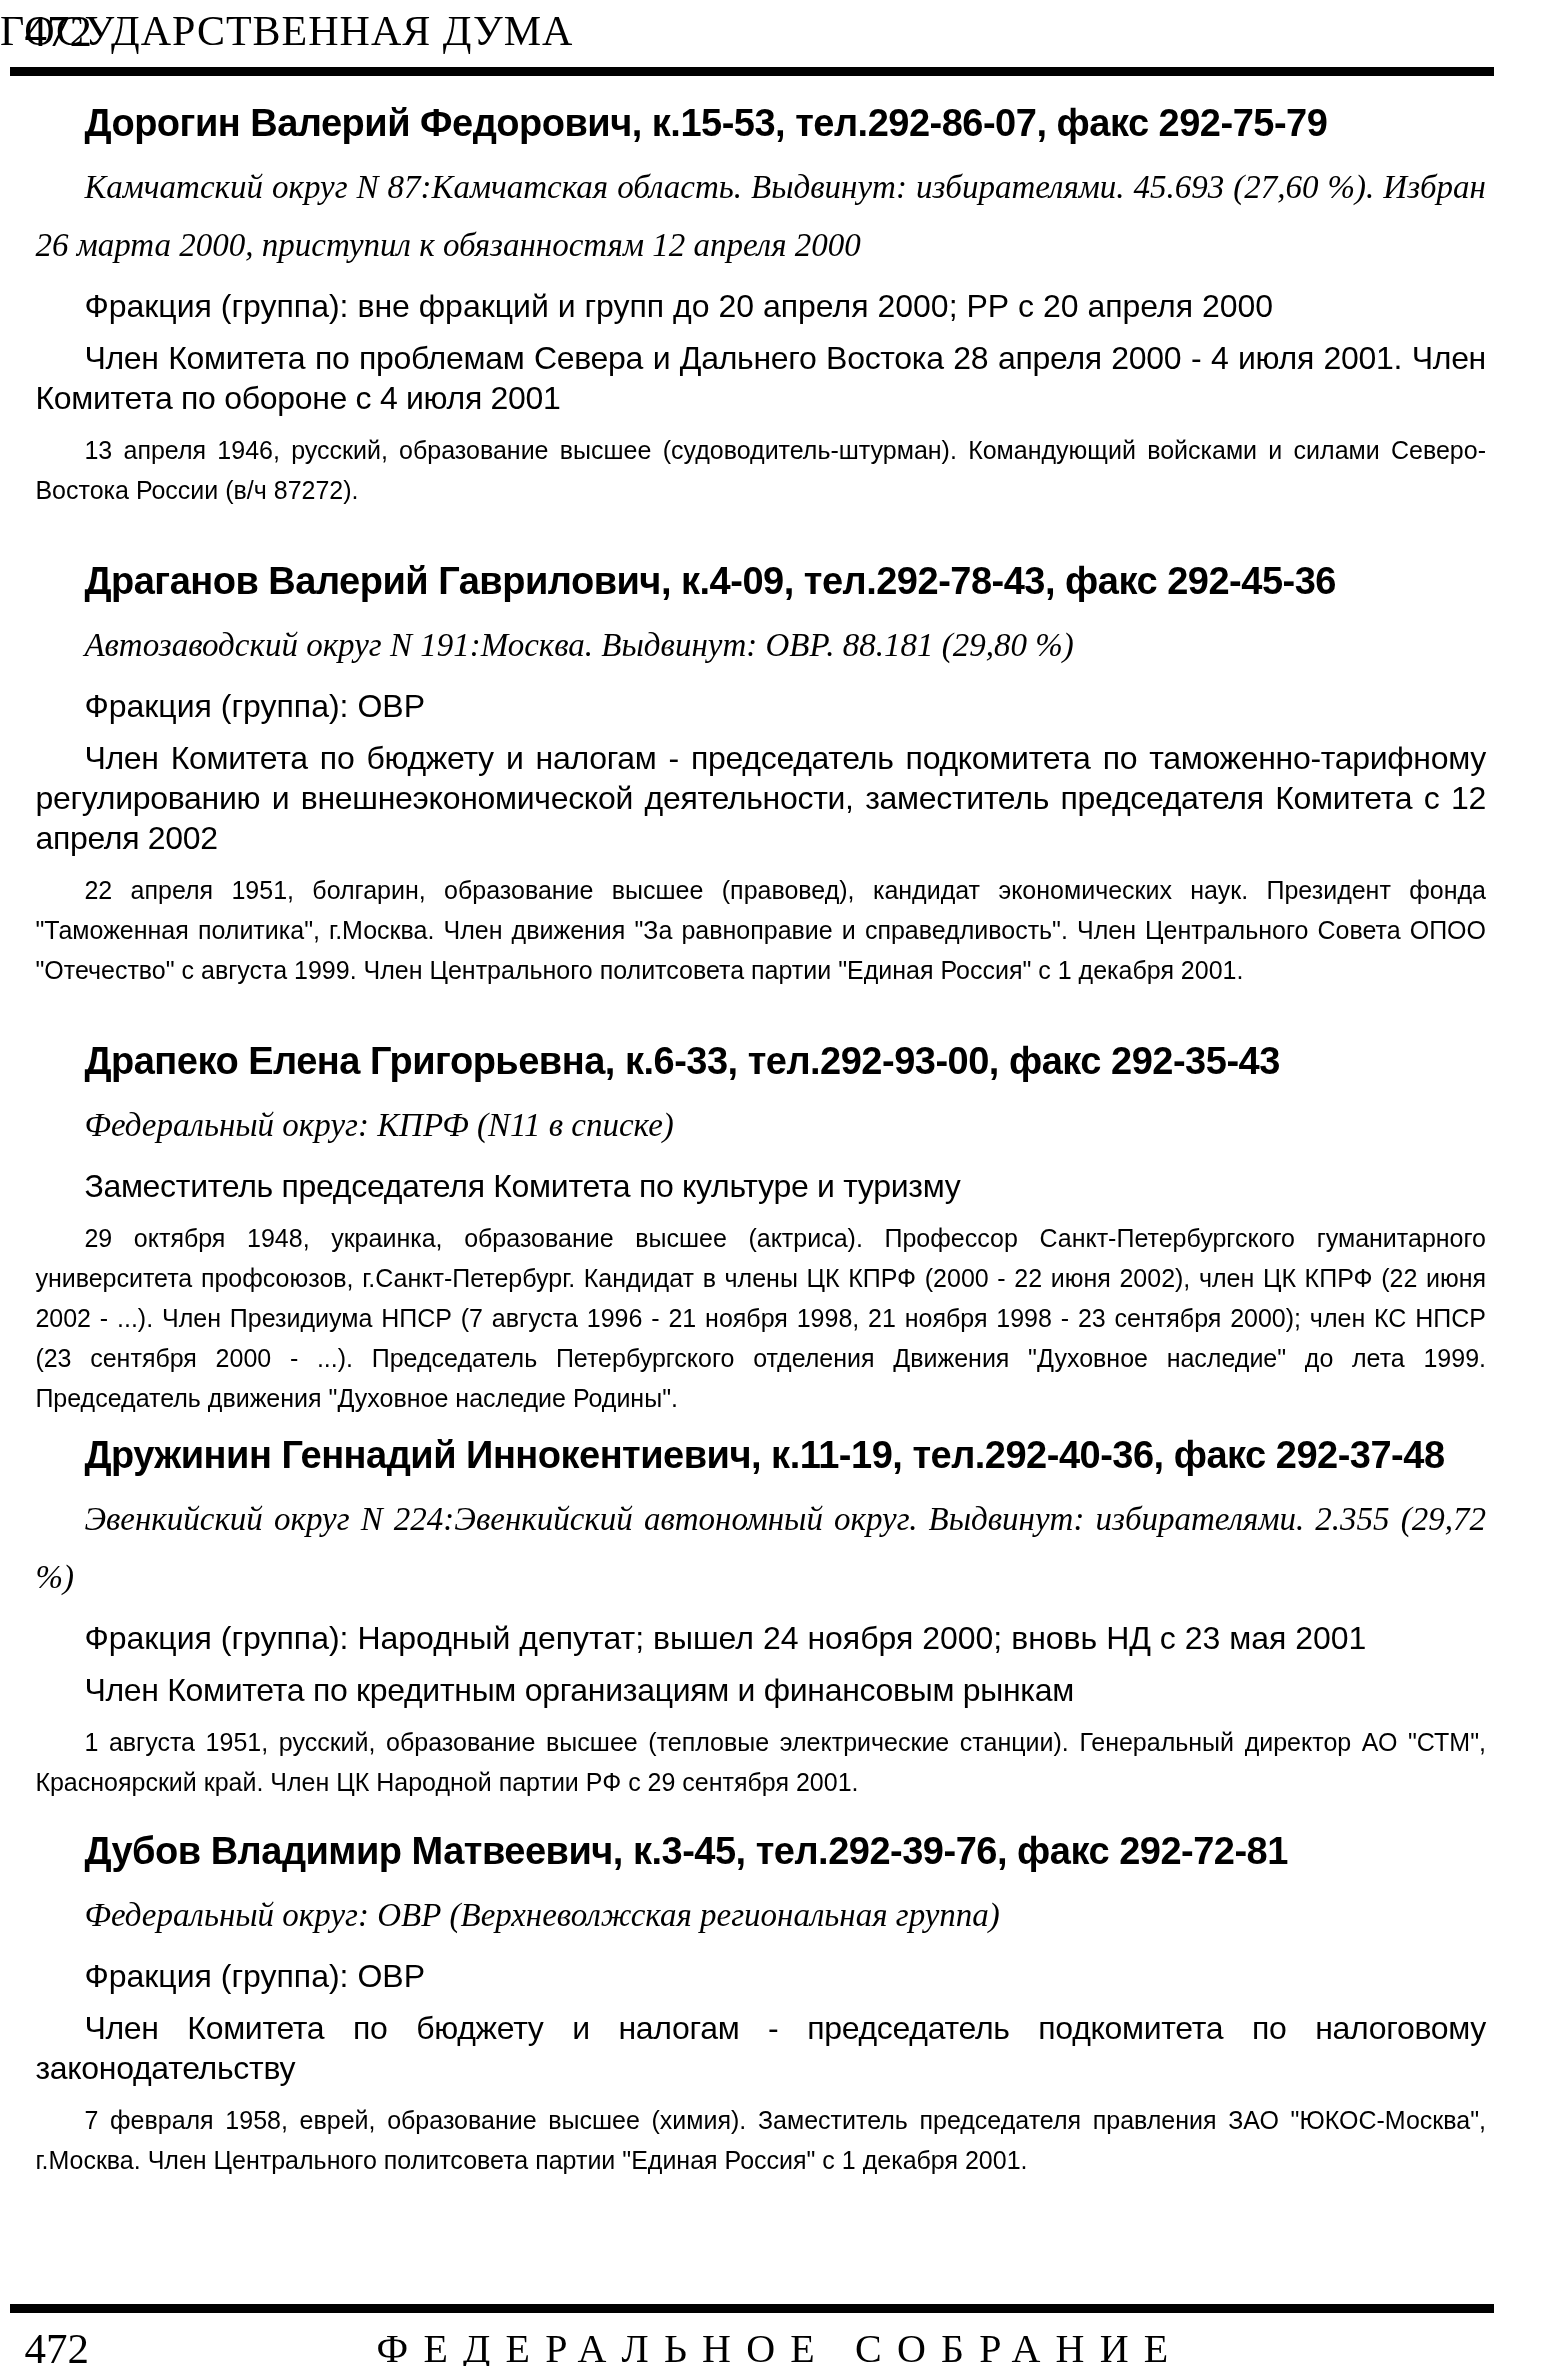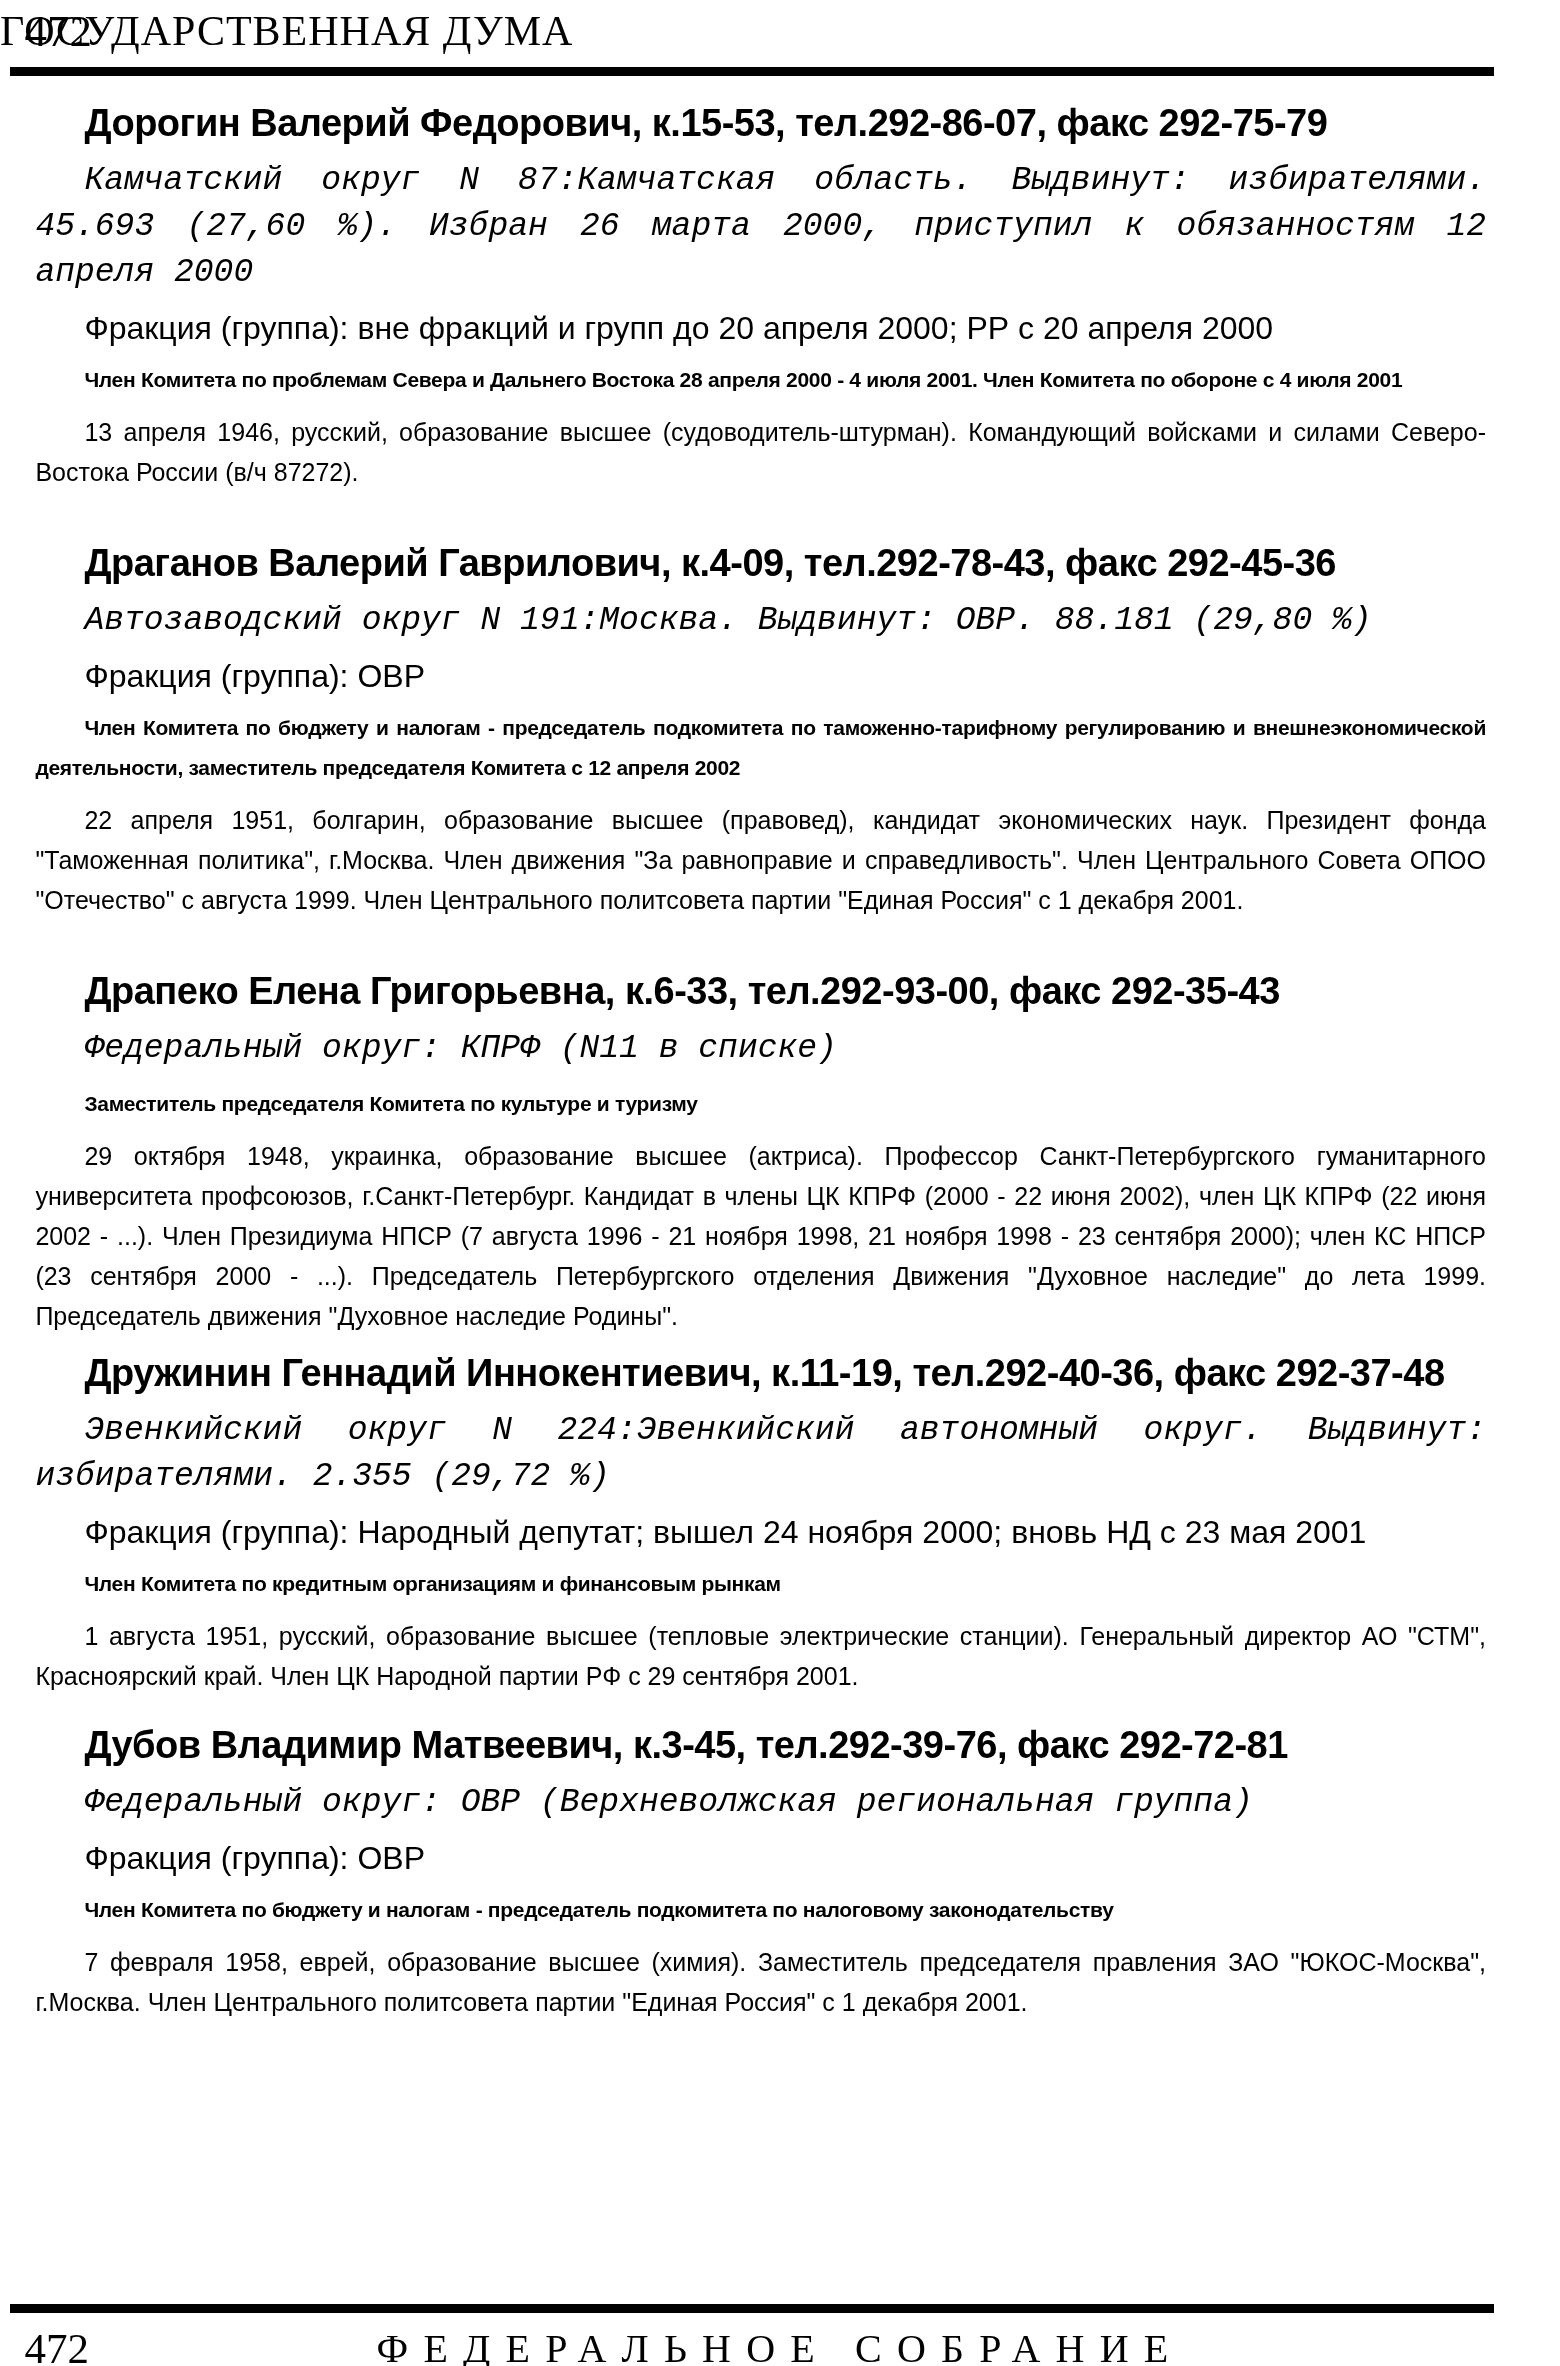--- a/index.html
+++ b/index.html
@@ -58,32 +58,32 @@
   .entry:nth-of-type(4) { margin-top: 15.6px; }
   .entry:nth-of-type(5) { margin-top: 27px; }
 
   .name {
     font-weight: bold;
     font-size: 38px;
     line-height: 45px;
     letter-spacing: -0.5px;
   }
   .district {
-    font-family: Liberation Mono, monospace;
+    font-family: Liberation Serif, serif;
     font-style: italic;
     font-size: 33px;
-    line-height: 46px;
+    line-height: 58px;
   }
   .fraction {
     font-size: 32px;
     line-height: 40px;
   }
   .committee {
-    font-weight: bold;
-    font-size: 21px;
+    font-weight: normal;
+    font-size: 32px;
     line-height: 40px;
     letter-spacing: -0.3px;
   }
   .bio {
     font-size: 25px;
     line-height: 40px;
   }
 
   
   footer {

